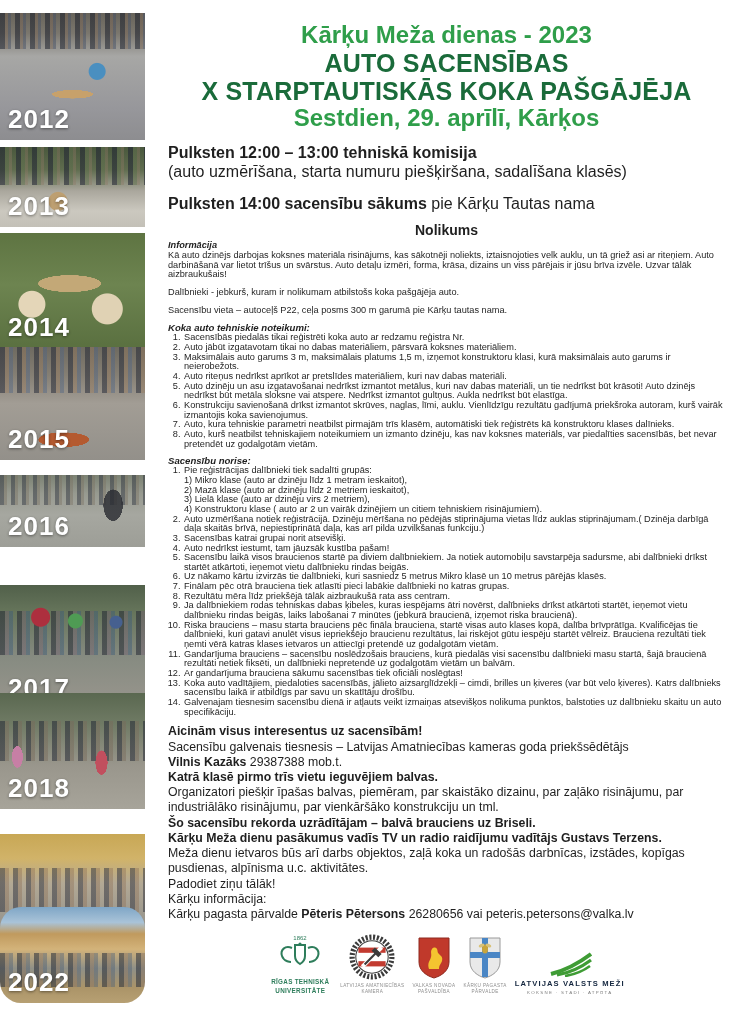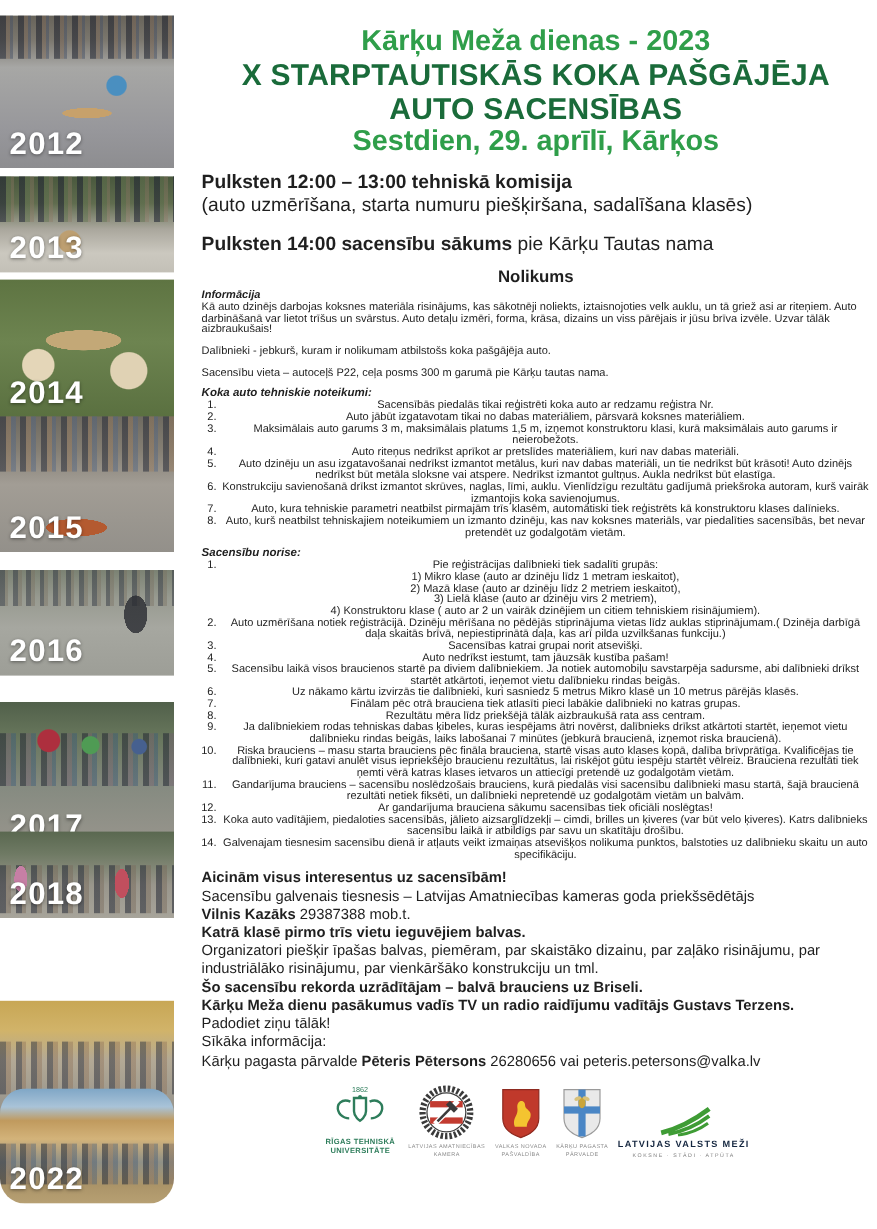--- a/index.html
+++ b/index.html
@@ -28,36 +28,36 @@
       radial-gradient(circle at 74% 66%, #e0d2b4 0 15px, rgba(0,0,0,0) 16px),
       radial-gradient(ellipse 52px 14px at 48% 44%, #c3a877 0 60%, rgba(0,0,0,0) 61%),
       linear-gradient(180deg,#5e7442 0,#6d8450 45%,#5a7040 100%);
       background-repeat:no-repeat;}
   .ph4{top:347px;height:113px;background:
       radial-gradient(ellipse 42px 12px at 44% 82%, #b45a30 0 60%, rgba(0,0,0,0) 61%),
       repeating-linear-gradient(90deg, rgba(40,44,56,.55) 0 5px, rgba(150,120,90,.4) 5px 9px, rgba(80,100,130,.45) 9px 13px, rgba(0,0,0,0) 13px 17px),
       linear-gradient(180deg,#6e6a60 0,#857f74 25%,#a29d95 50%,#93908a 100%);
       background-size:auto,100% 46px,100% 100%;
       background-repeat:no-repeat,repeat-x,no-repeat;}
-  .ph5{top:475px;height:88px;background:
+  .ph5{top:475px;height:72px;background:
       radial-gradient(ellipse 16px 26px at 78% 42%, rgba(40,42,48,.8) 0 60%, rgba(0,0,0,0) 61%),
       repeating-linear-gradient(90deg, rgba(50,55,65,.5) 0 4px, rgba(120,110,95,.4) 4px 7px, rgba(0,0,0,0) 7px 11px),
       linear-gradient(180deg,#7b8273 0,#979a90 26%,#a6a7a0 55%,#9d9e97 100%);
       background-size:auto,100% 30px,100% 100%;
       background-repeat:no-repeat,repeat-x,no-repeat;}
   .ph6{top:585px;height:124px;background:
       radial-gradient(circle at 28% 26%, #ad2f3e 0 9px, rgba(0,0,0,0) 10px),
       radial-gradient(circle at 52% 29%, #4f9b54 0 7px, rgba(0,0,0,0) 8px),
       radial-gradient(circle at 80% 30%, #46608f 0 6px, rgba(0,0,0,0) 7px),
       repeating-linear-gradient(90deg, rgba(36,40,52,.55) 0 5px, rgba(110,90,110,.4) 5px 9px, rgba(60,90,120,.45) 9px 13px, rgba(0,0,0,0) 13px 17px),
       linear-gradient(180deg,#51604a 0,#66755b 22%,#868b81 58%,#9a968e 100%);
       background-size:auto,auto,auto,100% 44px,100% 100%;
       background-position:0 0,0 0,0 0,0 26px,0 0;
       background-repeat:no-repeat,no-repeat,no-repeat,repeat-x,no-repeat;}
-  .ph7{top:693px;height:72px;background:
+  .ph7{top:693px;height:116px;background:
       radial-gradient(ellipse 10px 20px at 70% 60%, #c14f5e 0 60%, rgba(0,0,0,0) 61%),
       radial-gradient(ellipse 9px 18px at 12% 55%, #c77fa5 0 60%, rgba(0,0,0,0) 61%),
       repeating-linear-gradient(90deg, rgba(38,42,54,.55) 0 5px, rgba(120,105,90,.45) 5px 9px, rgba(0,0,0,0) 9px 13px),
       linear-gradient(180deg,#5a6850 0,#6f7a64 26%,#99968c 62%,#a7a49a 100%);
       background-size:auto,auto,100% 40px,100% 100%;
       background-position:0 0,0 0,0 28px,0 0;
       background-repeat:no-repeat,no-repeat,repeat-x,no-repeat;}
   .ph8{top:834px;height:112px;background:
       radial-gradient(ellipse 26px 9px at 52% 80%, #e7dcc4 0 60%, rgba(0,0,0,0) 61%),
       repeating-linear-gradient(90deg, rgba(45,48,60,.5) 0 5px, rgba(140,110,85,.4) 5px 9px, rgba(0,0,0,0) 9px 13px),
@@ -82,21 +82,21 @@
   .b{font-weight:700;}
   .sched2{margin-top:13px;}
 
   .nolikums{text-align:center;font-weight:700;font-size:14px;margin-top:9px;}
 
   .body-text{font-size:9.2px;line-height:1.05;margin-top:3px;}
   .sec-h{font-weight:700;font-style:italic;}
   .sec-h.big{font-size:9.6px;}
   .body-text p{margin:0 0 8px 0;}
   .body-text p.first{margin-bottom:8px;}
-  .body-text ol{margin:0 0 7px 0;padding-left:15px;text-align:center;}
+  .body-text ol{margin:0 0 7px 0;padding-left:15px;}
   .body-text li{margin:0;padding-left:1px;}
   .subs{margin-left:0;}
 
   .closing{text-align:left;font-size:12.3px;line-height:1.24;margin-top:7px;}
   .closing p{margin:0;}
   .gap{margin-top:9px;}
 
   .logos{display:flex;justify-content:center;align-items:flex-end;gap:8px;margin-top:11px;}
   .logo{display:flex;flex-direction:column;align-items:center;}
   .cap{font-size:4.6px;color:#8d8d8d;text-align:center;letter-spacing:.4px;line-height:1.35;margin-top:3px;}
@@ -136,22 +136,22 @@
       </div>
     <div class="photo ph9">
         <span class="year">2022</span>
       </div>
   </div>
 
   <div class="main">
 
     <div class="title">
       <div class="t1">Kārķu Meža dienas - 2023</div>
+      <div class="t2">AUTO SACENSĪBAS</div>
       <div class="t2">X STARPTAUTISKĀS KOKA PAŠGĀJĒJA</div>
-      <div class="t2">AUTO SACENSĪBAS</div>
       <div class="t4">Sestdien, 29. aprīlī, Kārķos</div>
     </div>
 
     <div class="schedule">
       <div><span class="b">Pulksten 12:00 – 13:00 tehniskā komisija</span></div>
       <div>(auto uzmērīšana, starta numuru piešķiršana, sadalīšana klasēs)</div>
       <div class="sched2"><span class="b">Pulksten 14:00 sacensību sākums</span><span> pie Kārķu Tautas nama</span></div>
     </div>
 
     <div class="nolikums">Nolikums</div>
@@ -205,23 +205,24 @@
       <p class="b">Aicinām visus interesentus uz sacensībām!</p>
       <p>Sacensību galvenais tiesnesis – Latvijas Amatniecības kameras goda priekšsēdētājs</p>
       <p><span class="b">Vilnis Kazāks</span><span> 29387388 mob.t.</span></p>
 
       <p class="b gap">Katrā klasē pirmo trīs vietu ieguvējiem balvas.</p>
       <p>Organizatori piešķir īpašas balvas, piemēram, par skaistāko dizainu, par zaļāko risinājumu, par industriālāko risinājumu, par vienkāršāko konstrukciju un tml.</p>
 
       <p class="b gap">Šo sacensību rekorda uzrādītājam – balvā brauciens uz Briseli.</p>
 
       <p class="b gap">Kārķu Meža dienu pasākumus vadīs TV un radio raidījumu vadītājs Gustavs Terzens.</p>
+      <p>Meža dienu ietvaros būs arī darbs objektos, zaļā koka un radošās darbnīcas, izstādes, kopīgas pusdienas, alpīnisma u.c. aktivitātes.</p>
 
       <p class="gap">Padodiet ziņu tālāk!</p>
-      <p>Sīkāka informācija:</p>
+      <p>Kārķu informācija:</p>
       <p><span>Kārķu pagasta pārvalde </span><span class="b">Pēteris Pētersons</span><span> 26280656 vai peteris.petersons@valka.lv</span></p>
     </div>
 
     <div class="logos">
 
       <div class="logo">
         <svg width="64" height="42" viewBox="0 0 64 42">
           <text x="32" y="7" font-size="6" fill="#2e7d5b" text-anchor="middle" font-family="Liberation Sans, sans-serif">1862</text>
           <path d="M27 12h10v11c0 5-5 8-5 8s-5-3-5-8z" fill="none" stroke="#2e7d5b" stroke-width="2"></path>
           <path d="M24 15c-7-3-12 2-10 8 2 6 9 6 9 6" fill="none" stroke="#2e7d5b" stroke-width="2"></path>

